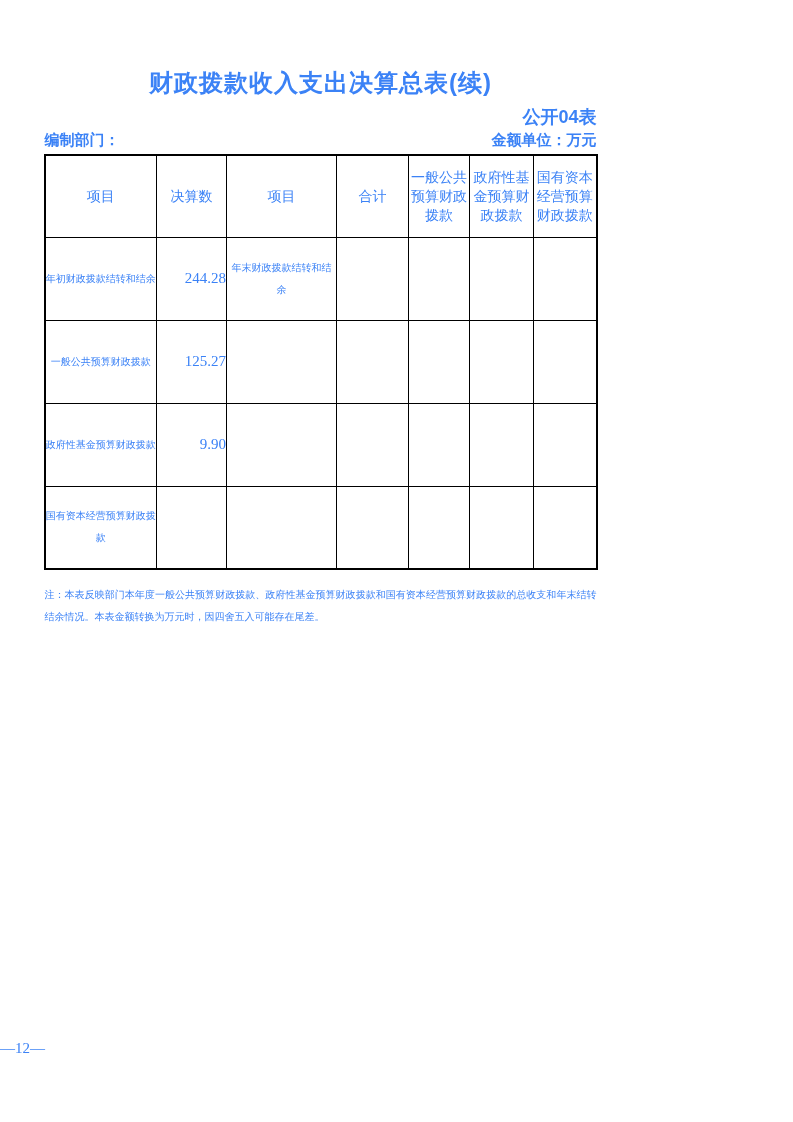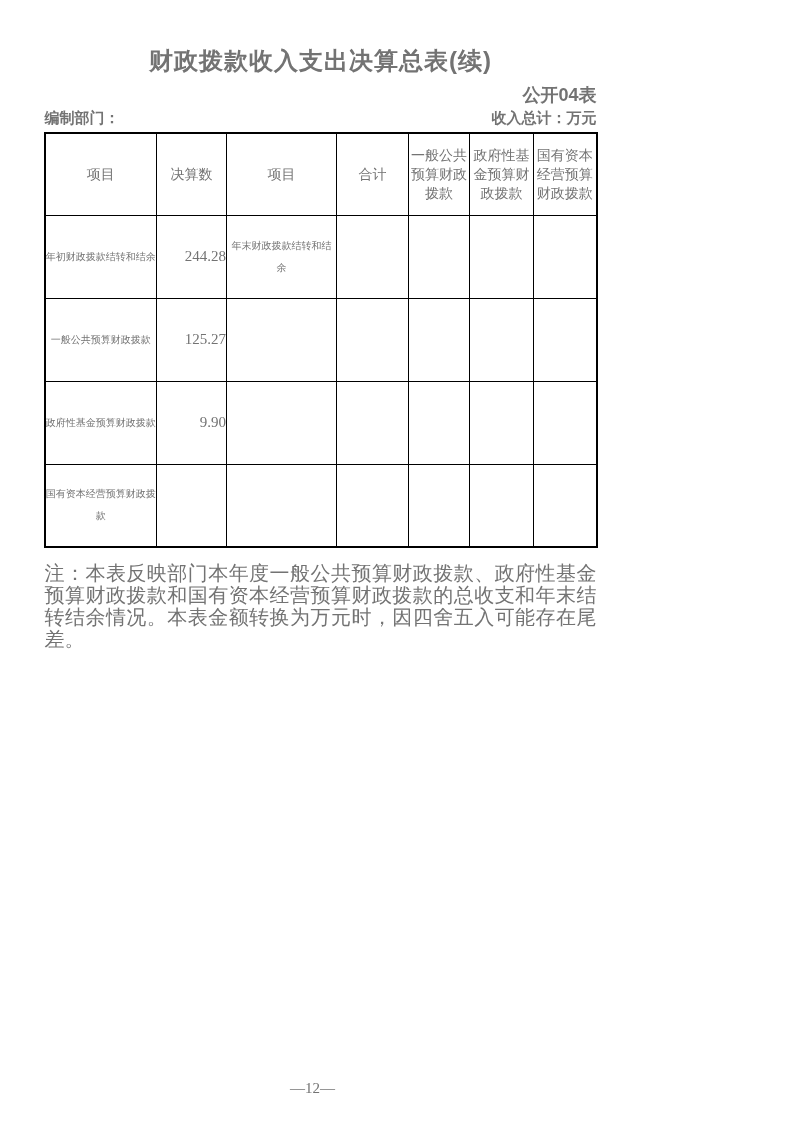--- a/index.html
+++ b/index.html
@@ -2,22 +2,22 @@
 <html><head>
 <meta charset="utf-8">
 <style>
   * { box-sizing: border-box; }
   html, body { margin: 0; padding: 0; background: #ffffff; }
   .page {
     position: relative;
     width: 641px;
     height: 1122px;
     background: #ffffff;
-    color: #737373;
-    padding-top: 47px;
+    color: #3b82f6;
+    padding-top: 69px;
     overflow: hidden;
   }
   .title {
     margin: 0;
     text-align: center;
     font-family: "Liberation Sans", sans-serif;
     font-weight: bold;
     font-size: 24px;
     line-height: 28px;
     letter-spacing: 1px;
@@ -92,47 +92,45 @@
   td.total-label {
     font-family: "Liberation Sans", sans-serif;
     font-weight: bold;
     font-size: 15px;
     text-align: center;
   }
   .note {
     width: 552px;
     margin: 14px auto 14px;
     font-family: Liberation Sans, sans-serif;
-    font-size: 20px;
+    font-size: 10px;
     line-height: 22px;
     text-align: justify;
   }
   .page-number {
     position: absolute;
     left: 0;
     right: 16px;
     top: 1040px;
-    text-align: center;
     font-family: "Liberation Serif", serif;
     font-size: 15px;
-    margin-top: 40px;
   }
 </style>
 </head>
 <body>
 
 <div class="page">
 
   <h1 class="title">财政拨款收入支出决算总表(续)</h1>
 
   <div class="table-code">公开04表</div>
 
   <div class="meta-row">
     <span>编制部门：</span>
-    <span>收入总计：万元</span>
+    <span>金额单位：万元</span>
   </div>
 
   <table class="budget">
     <colgroup>
       <col style="width:112px">
       <col style="width:70px">
       <col style="width:110px">
       <col style="width:72px">
       <col style="width:61px">
       <col style="width:64px">

